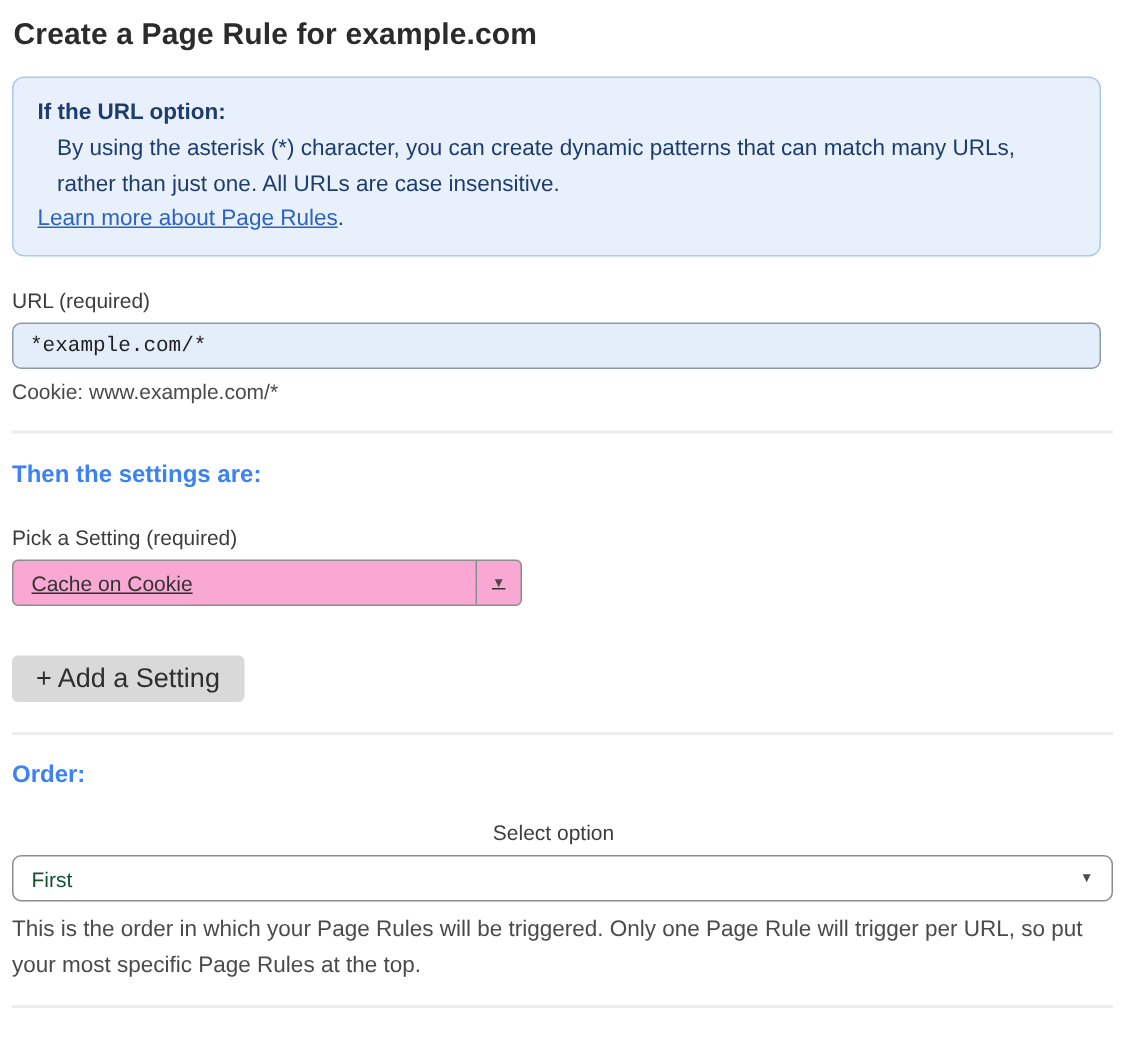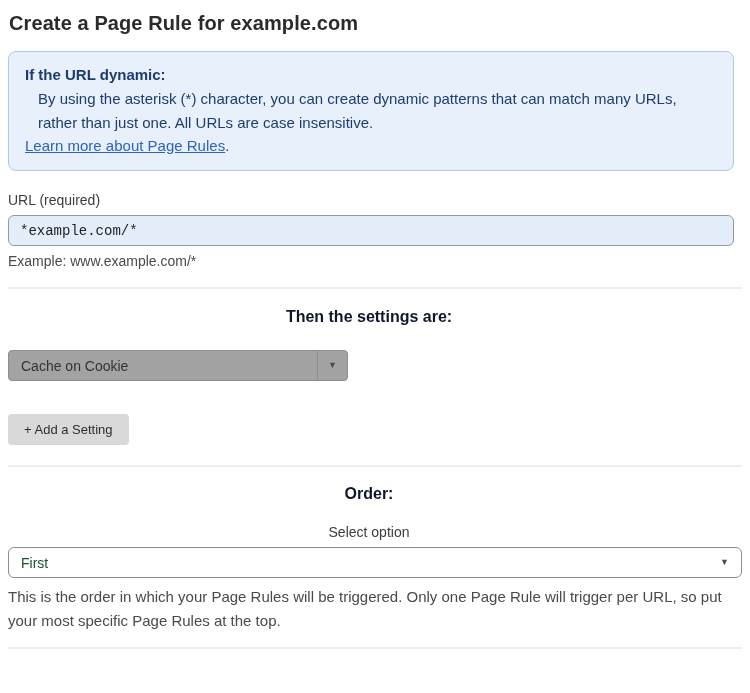--- a/index.html
+++ b/index.html
@@ -72,40 +72,40 @@
   .divider {
     border: none;
     border-top: 2px solid #ededed;
     margin: 0;
     width: 734px;
   }
   .divider-1 { margin-top: 18px; }
   .section-heading {
     font-size: 16px;
     font-weight: 700;
-    color: #0f172a;
+    color: #3b82f6;
     margin-top: 19px;
-    text-align: center;
   }
   .settings-row {
     display: flex;
     margin-top: 24px;
   }
   .settings-col-left { width: 340px; }
   .settings-col-right { margin-left: 28px; margin-top: 7px; }
   .dropdown {
     display: flex;
     align-items: stretch;
     width: 340px;
     height: 31px;
-    background: #a3a3a3;
+    background: #f9a8d4;
     border: 1px solid #8d8d8d;
     border-radius: 4px;
     cursor: pointer;
     overflow: hidden;
+    text-decoration: underline;
   }
   .dropdown-value {
     flex: 1;
     display: flex;
     align-items: center;
     padding: 0 12px;
     font-size: 14px;
     color: #333333;
   }
   .dropdown-arrow-cell {
@@ -116,21 +116,21 @@
     justify-content: center;
   }
   .caret {
     font-size: 9px;
     color: #4d4d4d;
     line-height: 1;
   }
   .value-input { width: 168px; background: #ffffff; border-color: #8d8d8d; }
   .btn {
     font-family: "Liberation Sans", sans-serif;
-    font-size: 13px;
+    font-size: 18px;
     border: none;
     border-radius: 4px;
     cursor: pointer;
     height: 31px;
     padding: 0 16px;
   }
   .btn-gray {
     background: #d9d9d9;
     color: #2e2e2e;
   }
@@ -164,37 +164,38 @@
   .divider-3 { margin-top: 14px; }
 </style>
 </head>
 <body>
 
 <div class="page">
 
   <h1 class="page-title">Create a Page Rule for example.com</h1>
 
   <div class="info-box">
-    <div class="info-heading">If the URL dynamic:</div>
+    <div class="info-heading">If the URL option:</div>
     <div class="info-body"><span>By using the asterisk (*) character, you can create dynamic patterns that can match many URLs, rather than just one. All URLs are case insensitive.</span></div>
     <div><a class="info-link">Learn more about Page Rules</a><span>.</span></div>
   </div>
 
   <div class="url-section">
     <div class="field-label">URL (required)</div>
     <input type="text" class="text-input url-input" value="*example.com/*" style="">
-    <div class="hint-text">Example: www.example.com/*</div>
+    <div class="hint-text">Cookie: www.example.com/*</div>
   </div>
 
   <hr class="divider divider-1">
 
   <h2 class="section-heading">Then the settings are:</h2>
 
   <div class="settings-row">
     <div class="settings-col-left">
+      <div class="field-label">Pick a Setting (required)</div>
       <div class="dropdown">
         <div class="dropdown-value">Cache on Cookie</div>
         <div class="dropdown-arrow-cell">
           <span class="caret">▼</span>
         </div>
       </div>
     </div>
   </div>
 
   <button class="btn btn-gray add-setting-btn">+ Add a Setting</button>

